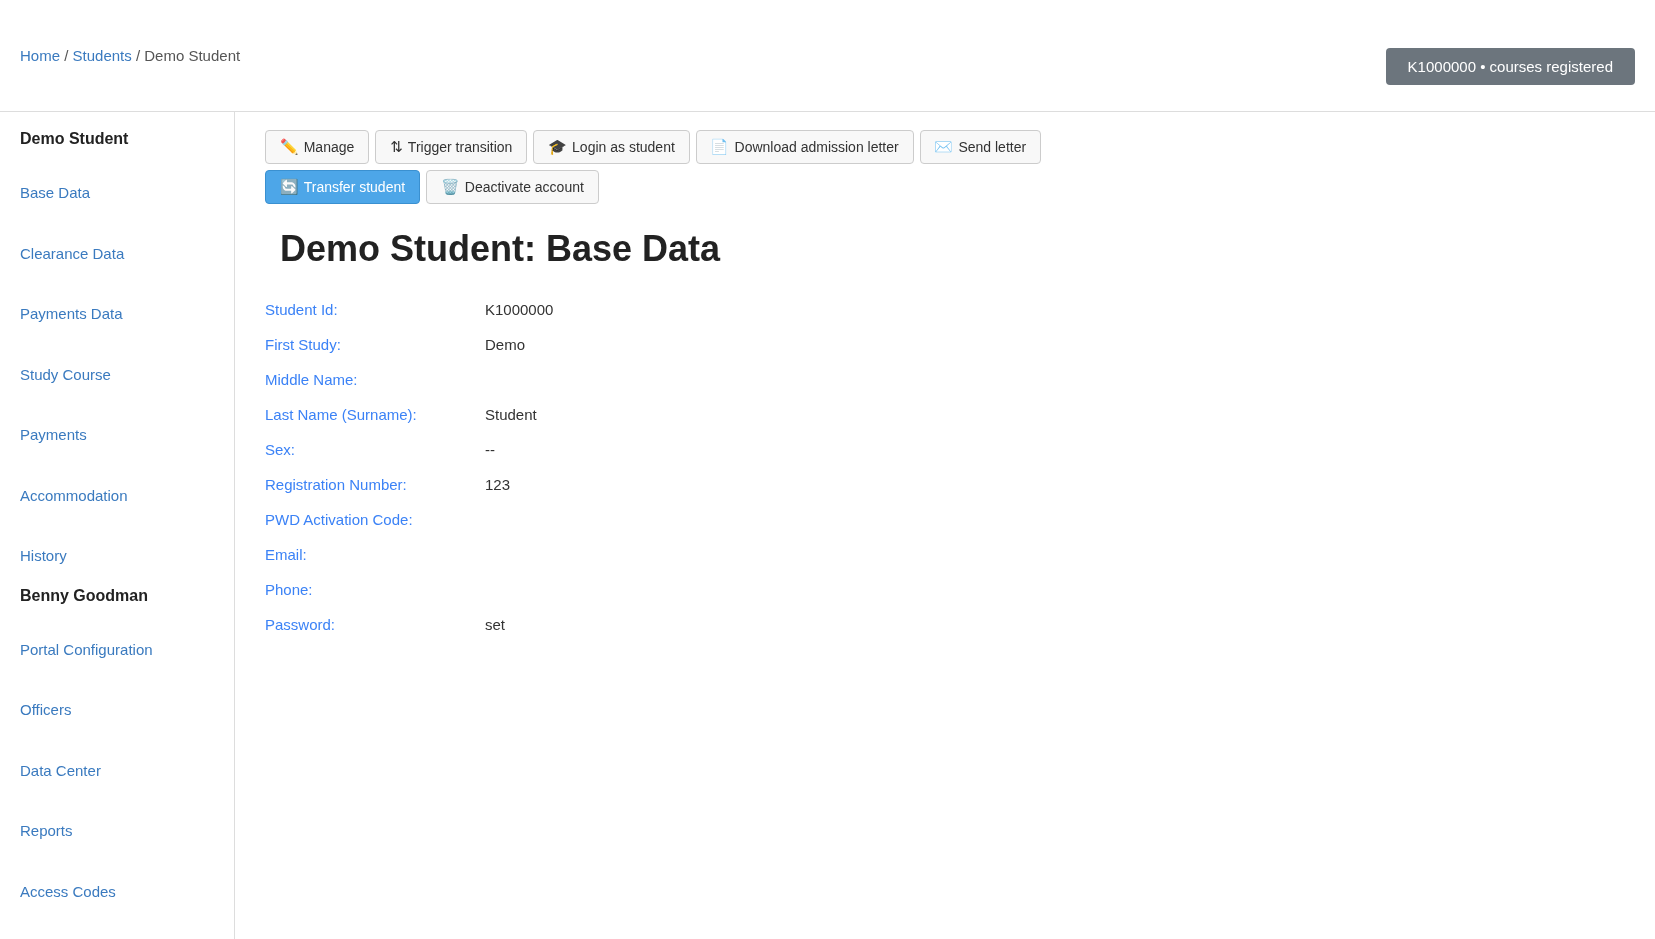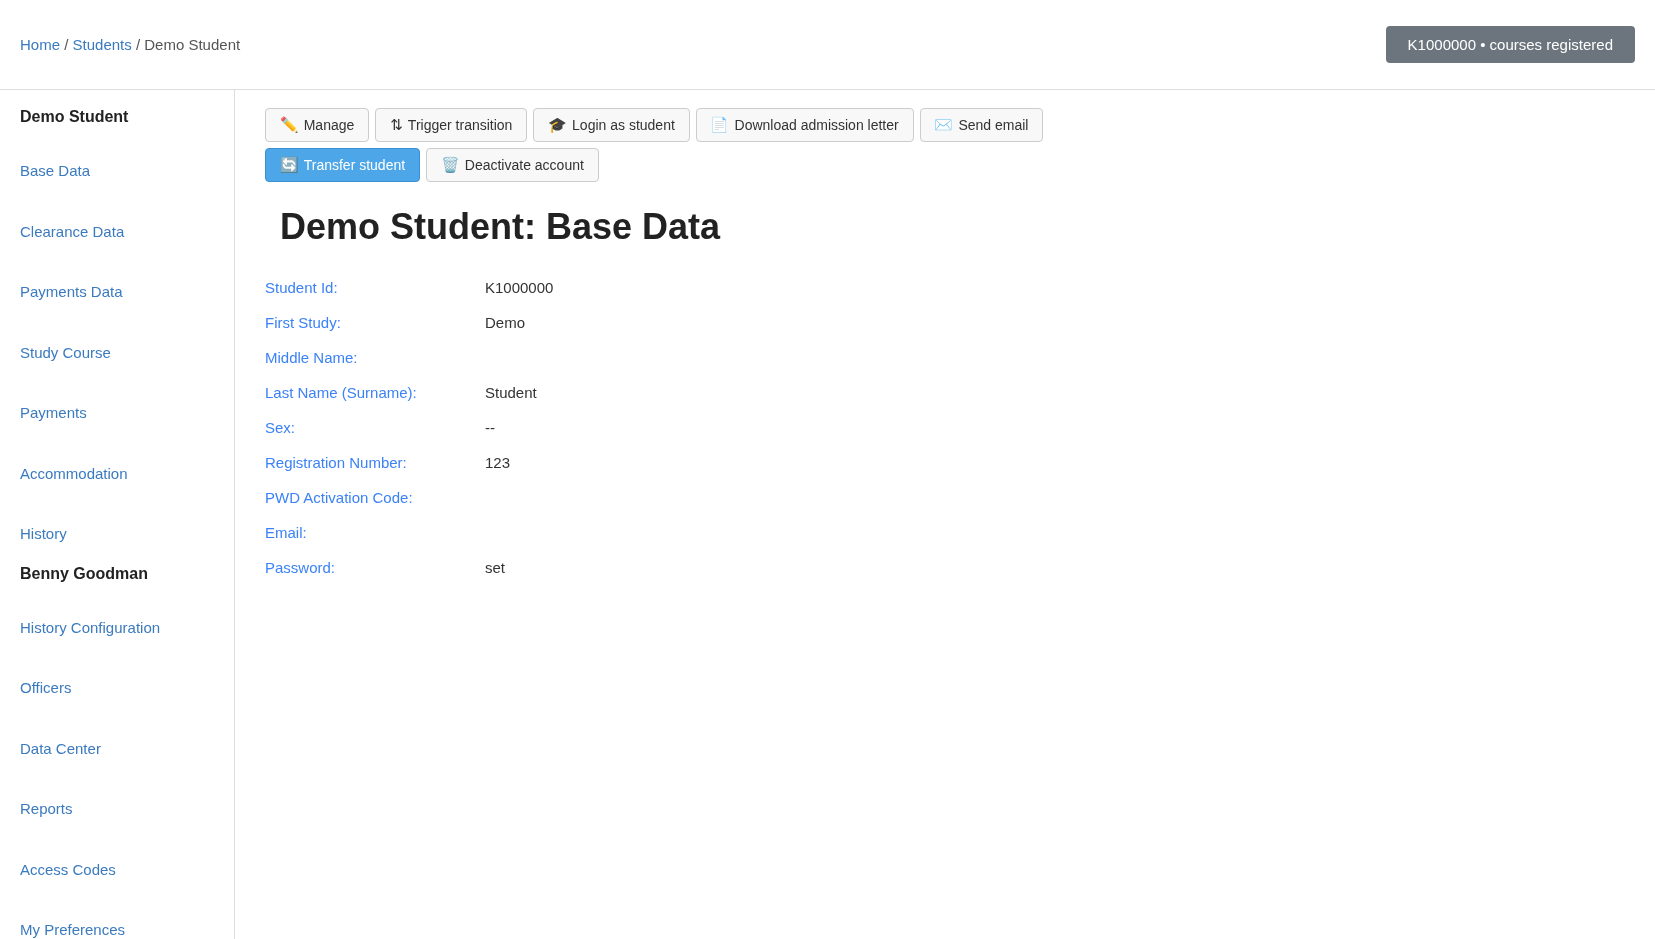--- a/index.html
+++ b/index.html
@@ -17,20 +17,21 @@
     .breadcrumb { color: #333; font-size: 15px; }
     .breadcrumb a { color: #3a7abf; text-decoration: none; }
     .breadcrumb span { color: #555; }
     .top-right-badge {
       background: #6c757d;
       color: #fff;
       padding: 10px 22px;
       font-size: 15px;
       border-radius: 4px;
       font-weight: normal;
+      margin-top: 22px;
     }
 
     
     .layout {
       display: flex;
       min-height: calc(100vh - 52px);
     }
 
     
     .sidebar {
@@ -159,21 +160,21 @@
     <div class="sidebar-section-title">Demo Student</div>
     <a class="sidebar-link" href="#">Base Data</a>
     <a class="sidebar-link" href="#">Clearance Data</a>
     <a class="sidebar-link" href="#">Payments Data</a>
     <a class="sidebar-link" href="#">Study Course</a>
     <a class="sidebar-link" href="#">Payments</a>
     <a class="sidebar-link" href="#">Accommodation</a>
     <a class="sidebar-link" href="#">History</a>
 
     <div class="sidebar-section-title">Benny Goodman</div>
-    <a class="sidebar-link" href="#">History Configuration</a>
+    <a class="sidebar-link" href="#">Portal Configuration</a>
     <a class="sidebar-link" href="#">Officers</a>
     <a class="sidebar-link" href="#">Data Center</a>
     <a class="sidebar-link" href="#">Reports</a>
     <a class="sidebar-link" href="#">Access Codes</a>
     <a class="sidebar-link" href="#">My Preferences</a>
     <a class="sidebar-link" href="#">My Roles</a>
   </aside>
 
   <main class="main-content">
 
@@ -189,21 +190,21 @@
       <button class="btn">
         <span class="icon-glyph">🎓</span>
         <span>Login as student</span>
       </button>
       <button class="btn">
         <span class="icon-glyph">📄</span>
         <span>Download admission letter</span>
       </button>
       <button class="btn">
         <span class="icon-glyph">✉️</span>
-        <span>Send email</span>
+        <span>Send letter</span>
       </button>
     </div>
 
     <div class="action-buttons">
       <button class="btn btn-transfer">
         <span class="icon-glyph">🔄</span>
         <span>Transfer student</span>
       </button>
       <button class="btn">
         <span class="icon-glyph">🗑️</span>
@@ -241,20 +242,24 @@
         </tr>
         <tr>
           <td>PWD Activation Code:</td>
           <td></td>
         </tr>
         <tr>
           <td>Email:</td>
           <td></td>
         </tr>
         <tr>
+          <td>Phone:</td>
+          <td></td>
+        </tr>
+        <tr>
           <td>Password:</td>
           <td>set</td>
         </tr>
       </tbody>
     </table>
 
   </main>
 </div>
 
 </body></html>

